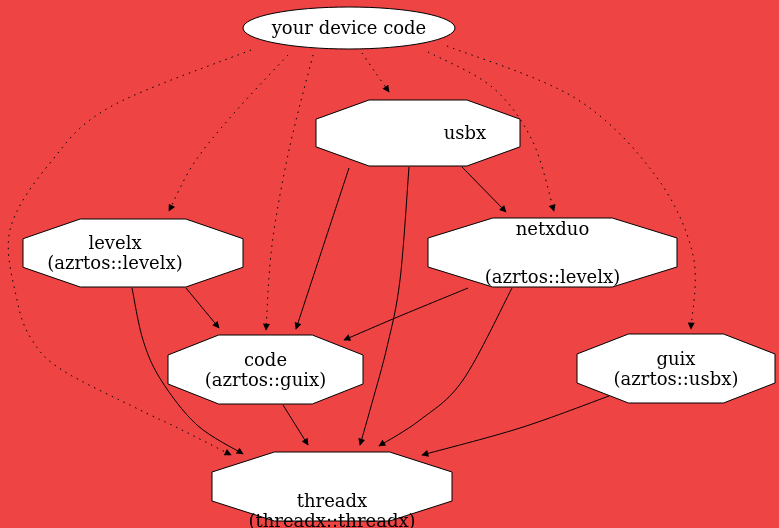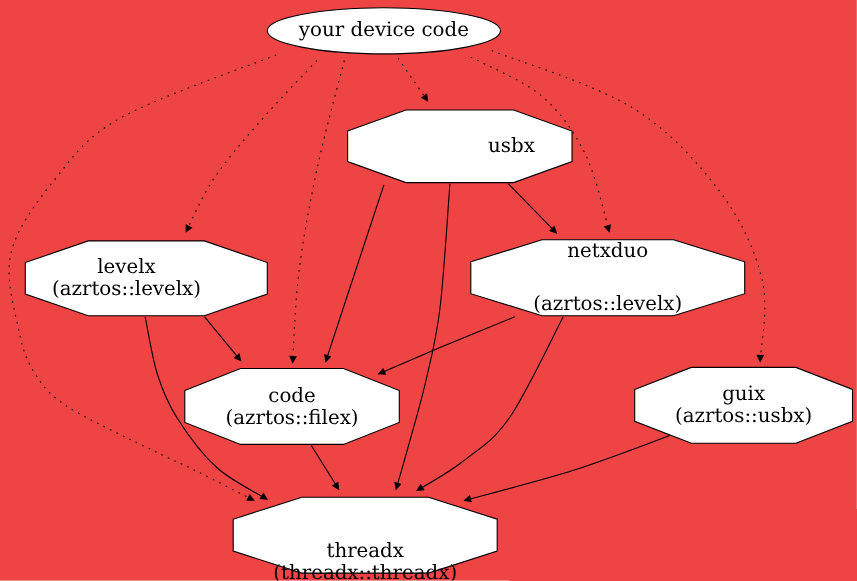--- a/index.html
+++ b/index.html
@@ -70,21 +70,21 @@
   <div class="node" style="left: 23px; top: 219px; width: 184px; height: 68px;">
     <span class="lbl">levelx</span>
     <span class="sub">(azrtos::levelx)</span>
   </div>
   <div class="node" style="left: 428px; top: 218px; width: 249px; height: 69px; gap: 28px;">
     <span class="lbl">netxduo</span>
     <span class="sub">(azrtos::levelx)</span>
   </div>
   <div class="node" style="left: 168px; top: 335px; width: 195px; height: 69px;">
     <span class="lbl">code</span>
-    <span class="sub">(azrtos::filex)</span>
+    <span class="sub">(azrtos::guix)</span>
   </div>
   <div class="node" style="left: 577px; top: 334px; width: 198px; height: 69px;">
     <span class="lbl">guix</span>
     <span class="sub">(azrtos::usbx)</span>
   </div>
   <div class="node" style="left: 212px; top: 476px; width: 240px; height: 69px;">
     <span class="lbl">threadx</span>
     <span class="sub">(threadx::threadx)</span>
   </div>
 </div>

